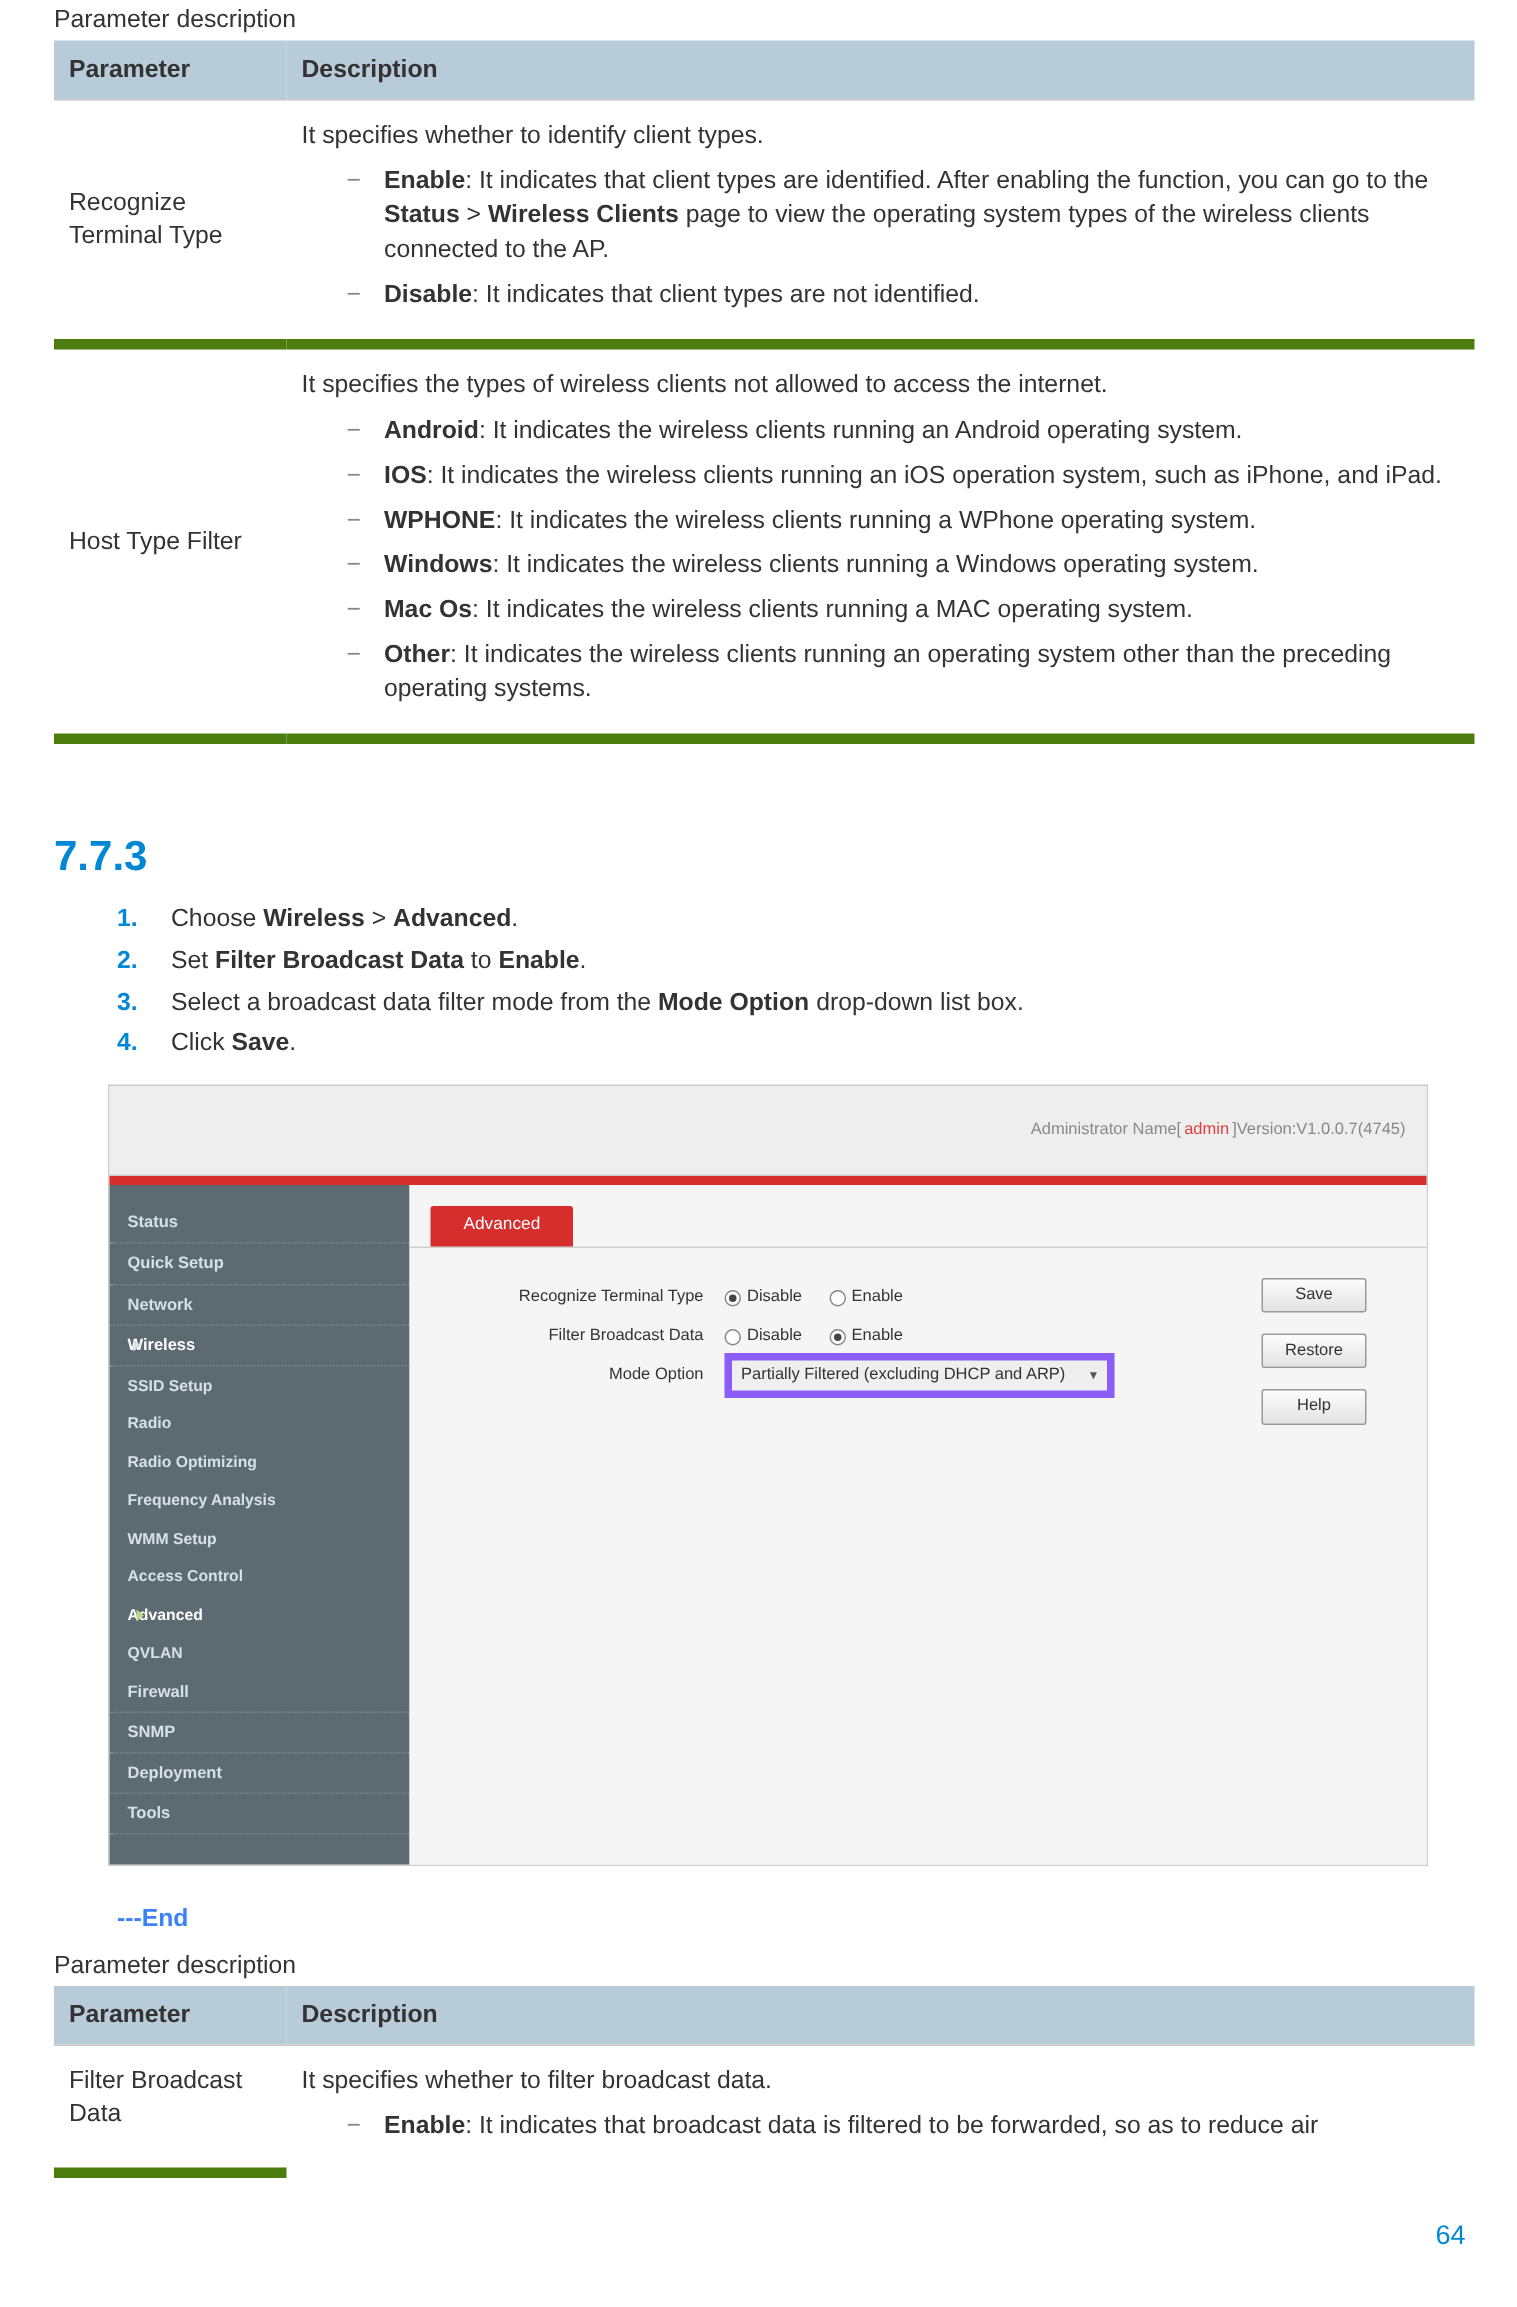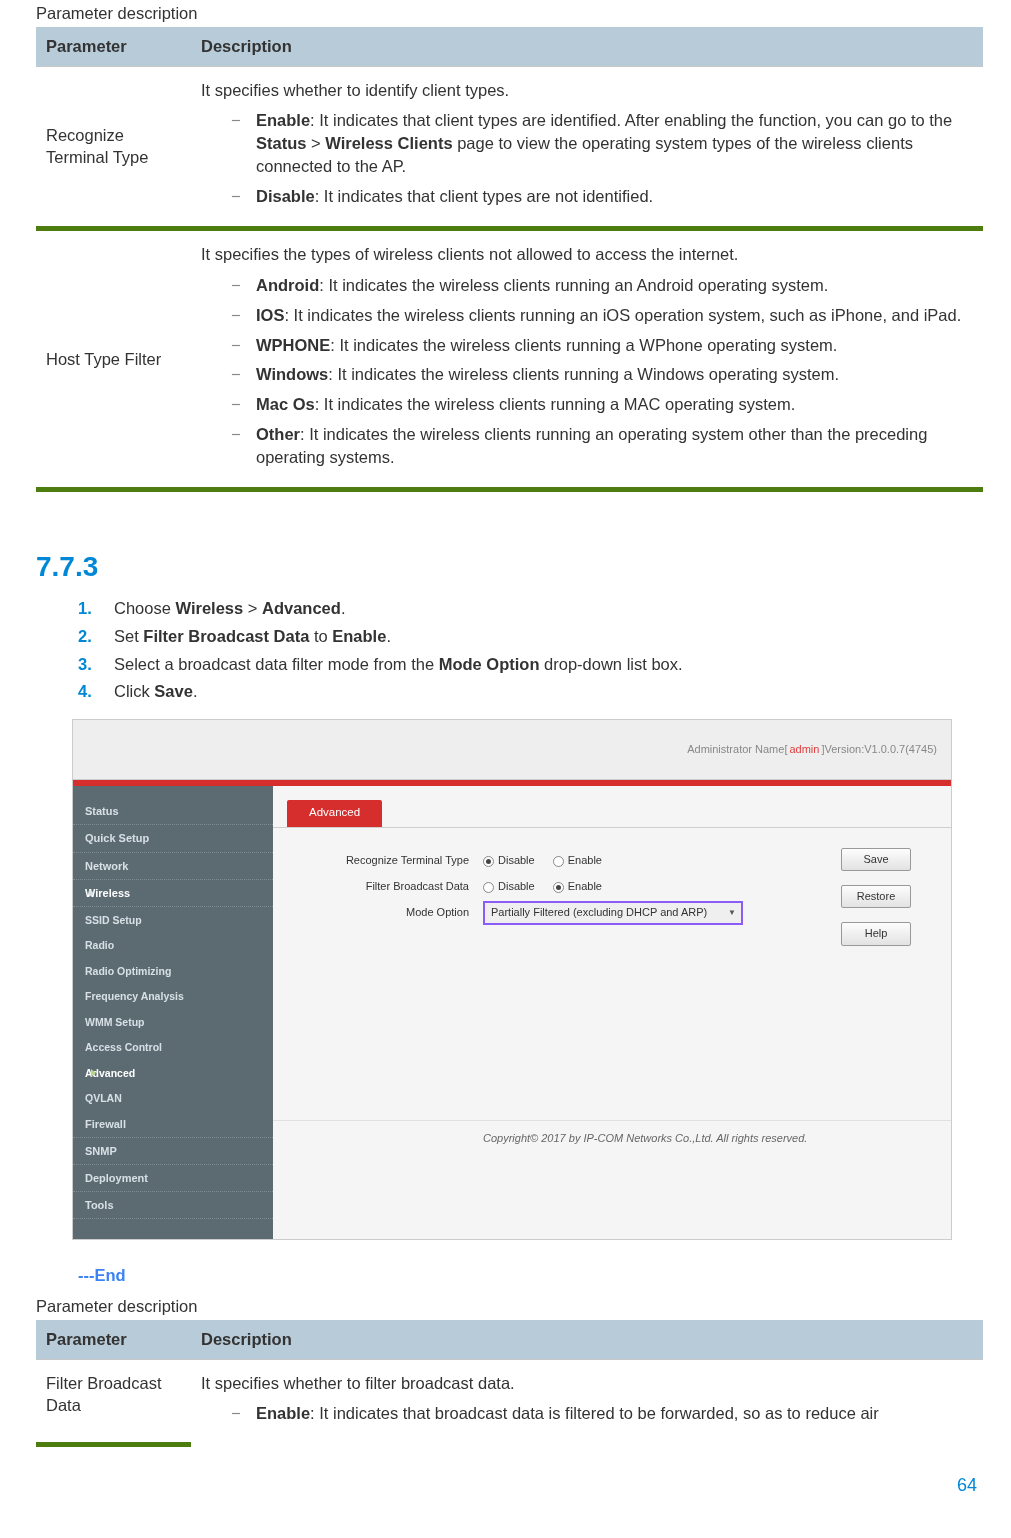--- a/index.html
+++ b/index.html
@@ -21,21 +21,21 @@
     background: #b8cbd8;
     text-align: left;
     font-weight: bold;
     padding: 8px 10px;
     border-bottom: 1px solid #c7c7c7;
   }
   table.ptable th.col-param { width: 155px; }
   table.ptable td {
     vertical-align: middle;
     padding: 12px 10px;
-    border-bottom: 5px solid #4d7c0f;
+    border-bottom: 7px solid #4d7c0f;
   }
   td.param-name { width: 155px; }
 
   .desc-intro { margin-bottom: 8px; }
   ul.dashlist { list-style: none; padding-left: 30px; }
   ul.dashlist > li { position: relative; padding-left: 25px; margin: 7px 0; }
   ul.dashlist > li::before {
     content: "−";
     position: absolute;
     left: 0; top: 0;
@@ -103,21 +103,21 @@
   .formrow { display:flex; align-items:center; height:26px; }
   .formrow .lbl { width:190px; text-align:right; padding-right:14px; color:#333; }
   .radio { display:inline-flex; align-items:center; margin-right:18px; }
   .radio .dot {
     width:11px; height:11px; border:1px solid #888; border-radius:50%;
     margin-right:4px; display:inline-flex; align-items:center; justify-content:center;
     background:#fff;
   }
   .radio.checked .dot::after { content:""; width:5px; height:5px; background:#444; border-radius:50%; }
   .selbox {
-    border:2px solid #8b5cf6; background:#efefef; padding:2px 18px 2px 6px;
+    border:5px solid #8b5cf6; background:#efefef; padding:2px 18px 2px 6px;
     display:inline-block; position:relative; min-width:260px;
   }
   .selbox::after { content:"▼"; font-size:8px; position:absolute; right:5px; top:4px; color:#555; }
   .btncol { width:90px; }
   .wbtn {
     display:block; width:70px; text-align:center;
     border:1px solid #999; background:linear-gradient(#fdfdfd,#e2e2e2);
     padding:3px 0; margin-bottom:14px; font-size:11px; color:#333; border-radius:2px;
   }
   .shot-foot { padding:10px 14px 14px 210px; font-style:italic; color:#666; font-size:11px; background:#f5f5f5; border-top:1px solid #e0e0e0;}
@@ -238,21 +238,20 @@
             <span class="selbox">Partially Filtered (excluding DHCP and ARP)</span>
           </div>
         </div>
         <div class="btncol">
           <span class="wbtn">Save</span>
           <span class="wbtn">Restore</span>
           <span class="wbtn">Help</span>
         </div>
       </div>
       <div style="height:150px"></div>
-      <div class="shot-foot">Copyright© 2017 by IP-COM Networks Co.,Ltd. All rights reserved.</div>
     </div>
   </div>
 </div>
 
 <div class="end-marker">---End</div>
 
 <div class="ptable-title">Parameter description</div>
 <table class="ptable">
   <thead>
     <tr>

